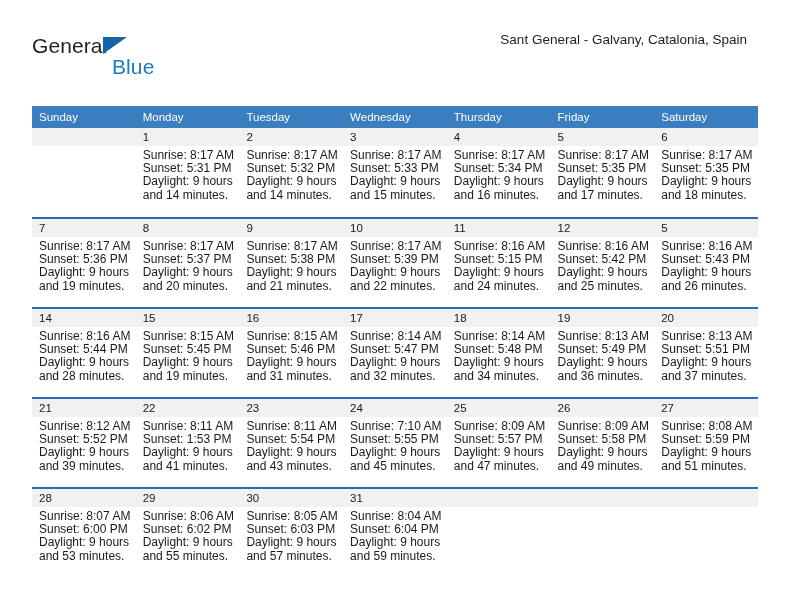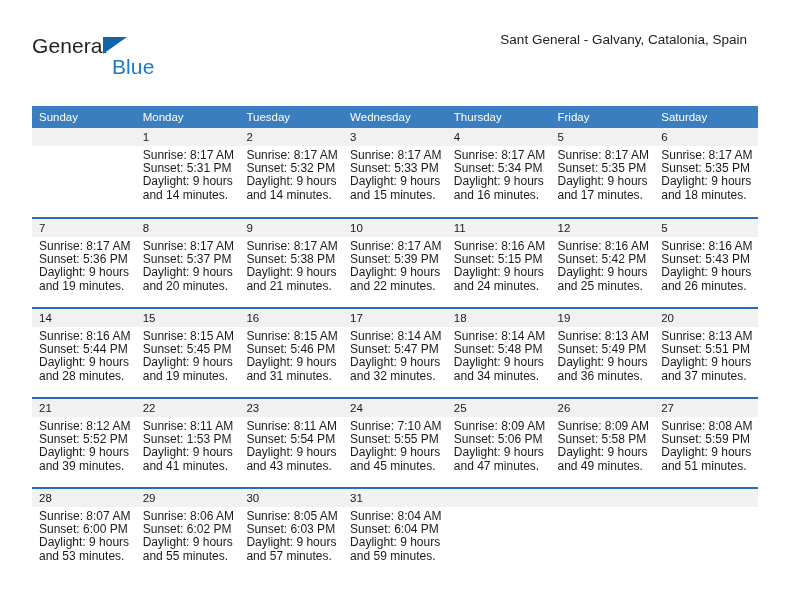--- a/index.html
+++ b/index.html
@@ -463,21 +463,21 @@
                 <div>Daylight: 9 hours</div>
                 <div>and 45 minutes.</div>
               </div>
             </div>
           </td>
           <td>
             <div class="cell-inner">
               <div class="daynum">25</div>
               <div class="info">
                 <div>Sunrise: 8:09 AM</div>
-                <div>Sunset: 5:06 PM</div>
+                <div>Sunset: 5:57 PM</div>
                 <div>Daylight: 9 hours</div>
                 <div>and 47 minutes.</div>
               </div>
             </div>
           </td>
           <td>
             <div class="cell-inner">
               <div class="daynum">26</div>
               <div class="info">
                 <div>Sunrise: 8:09 AM</div>

